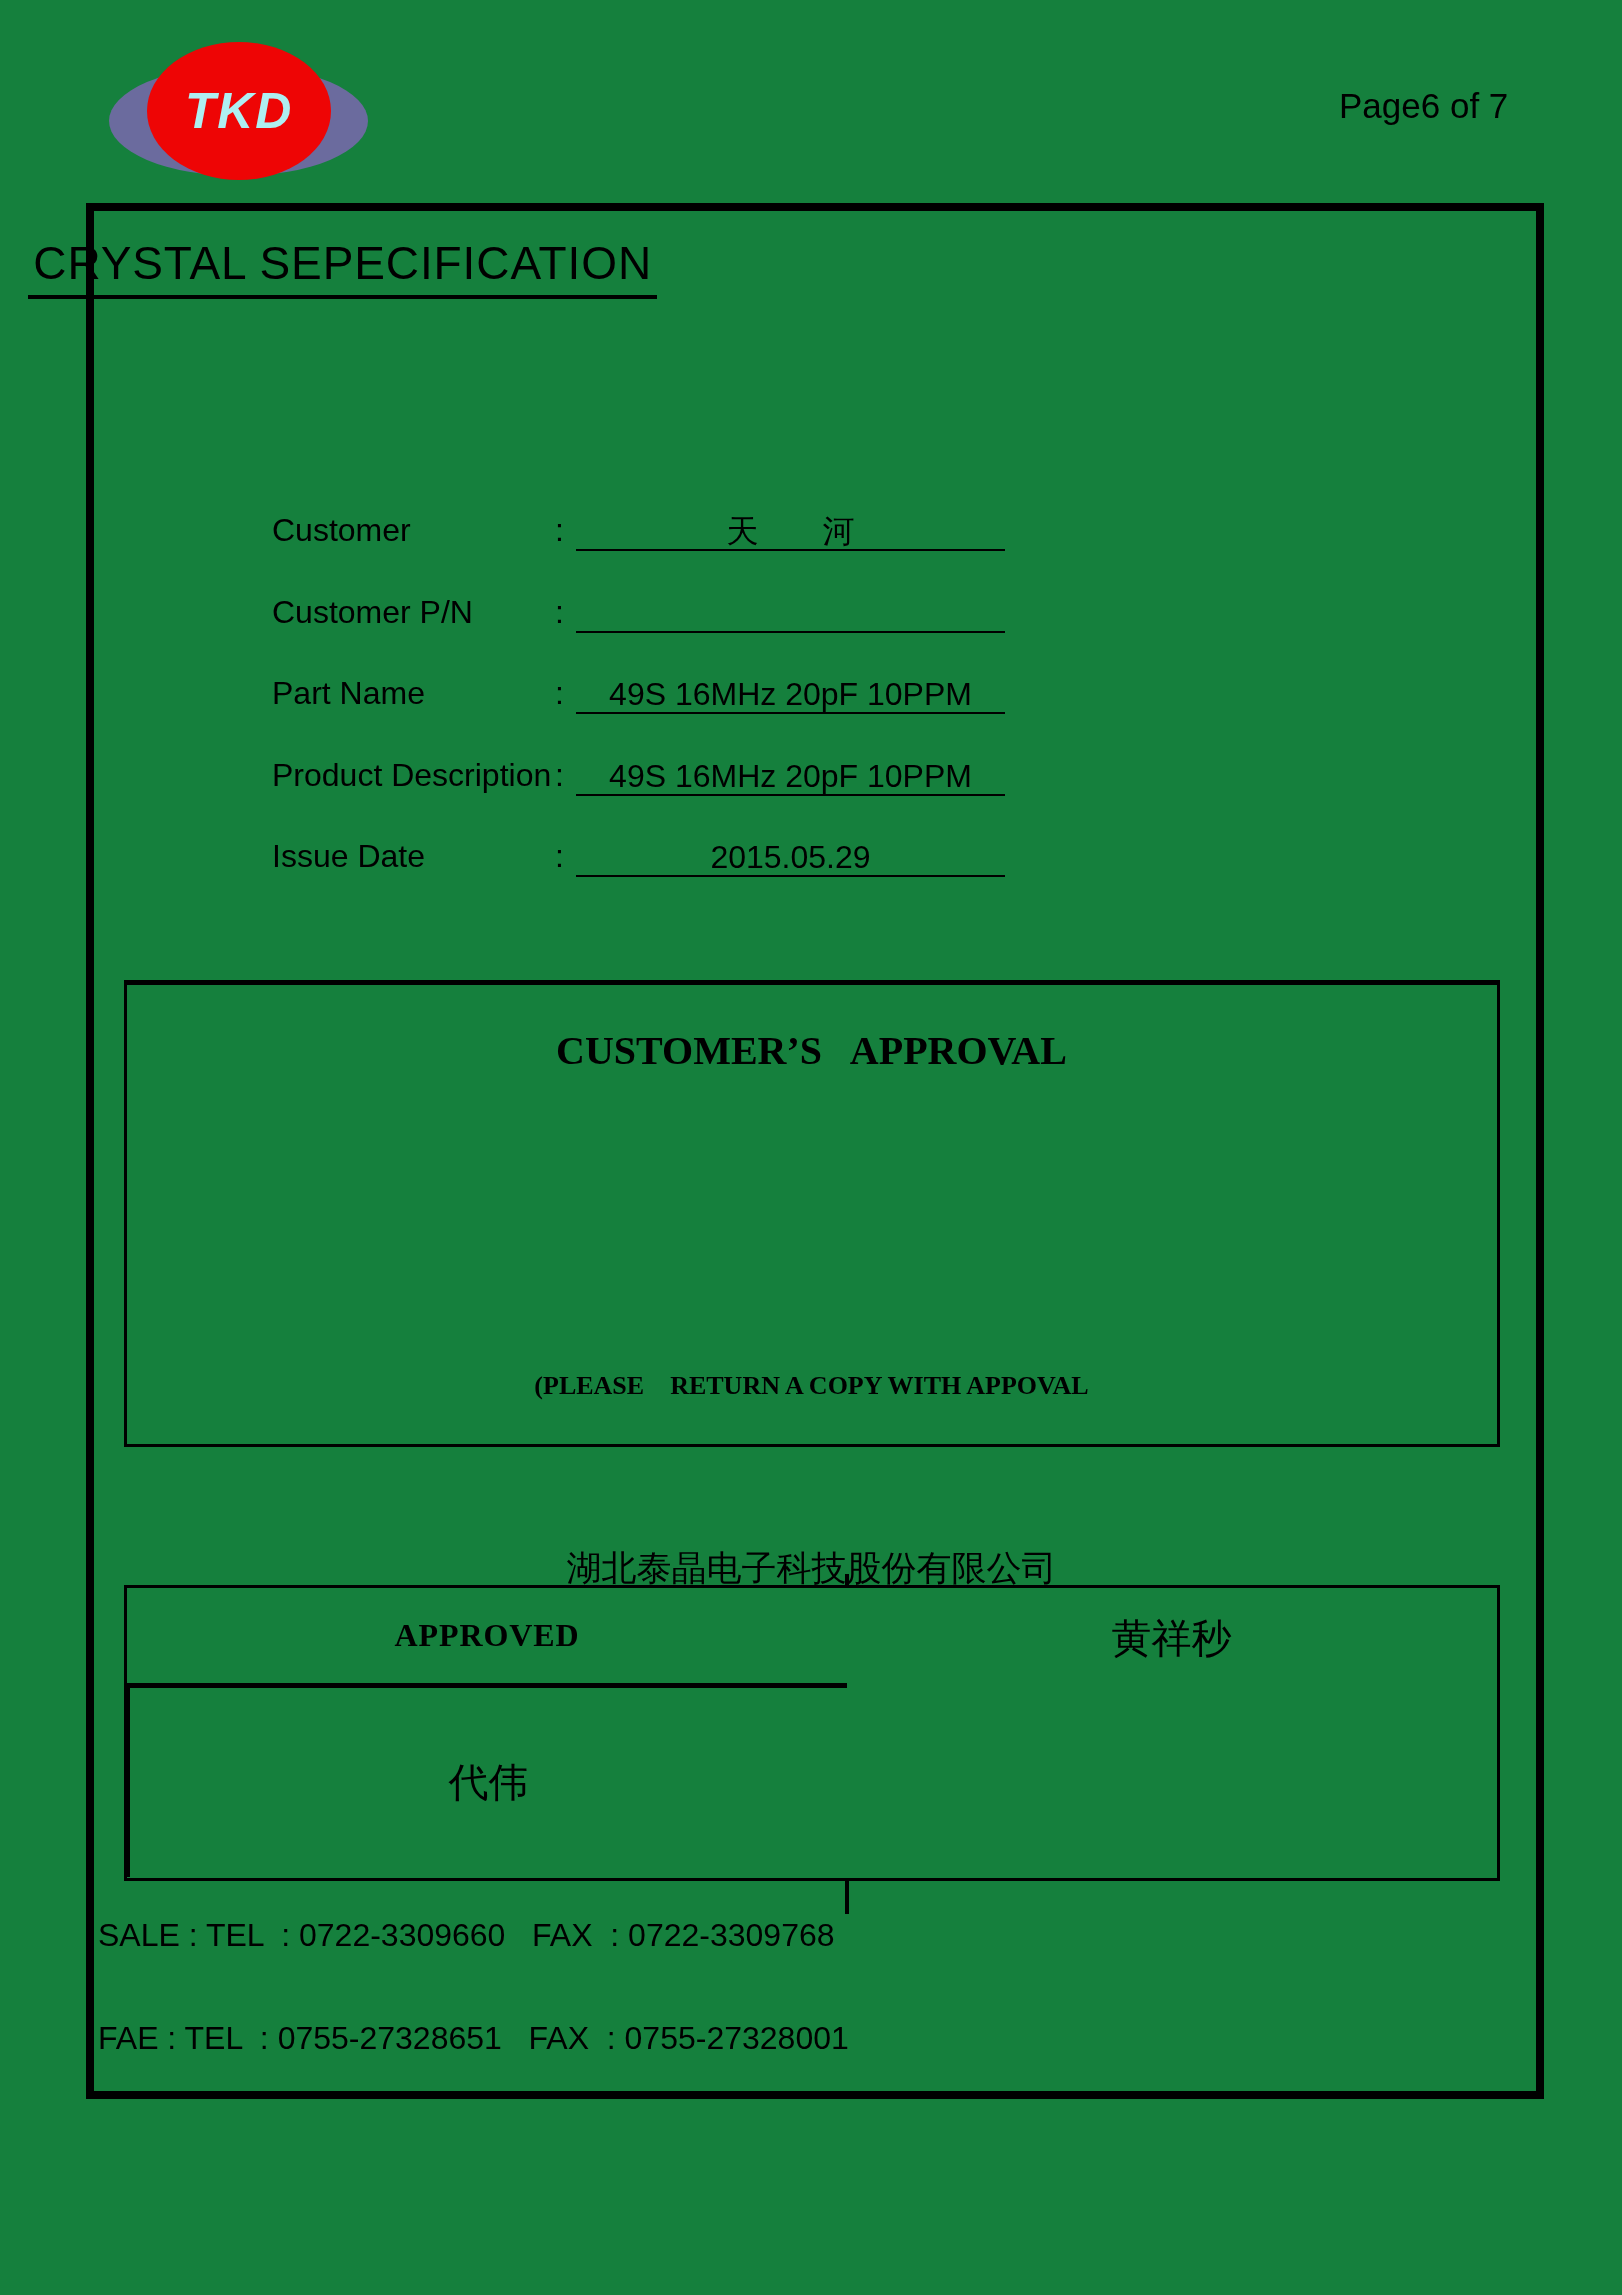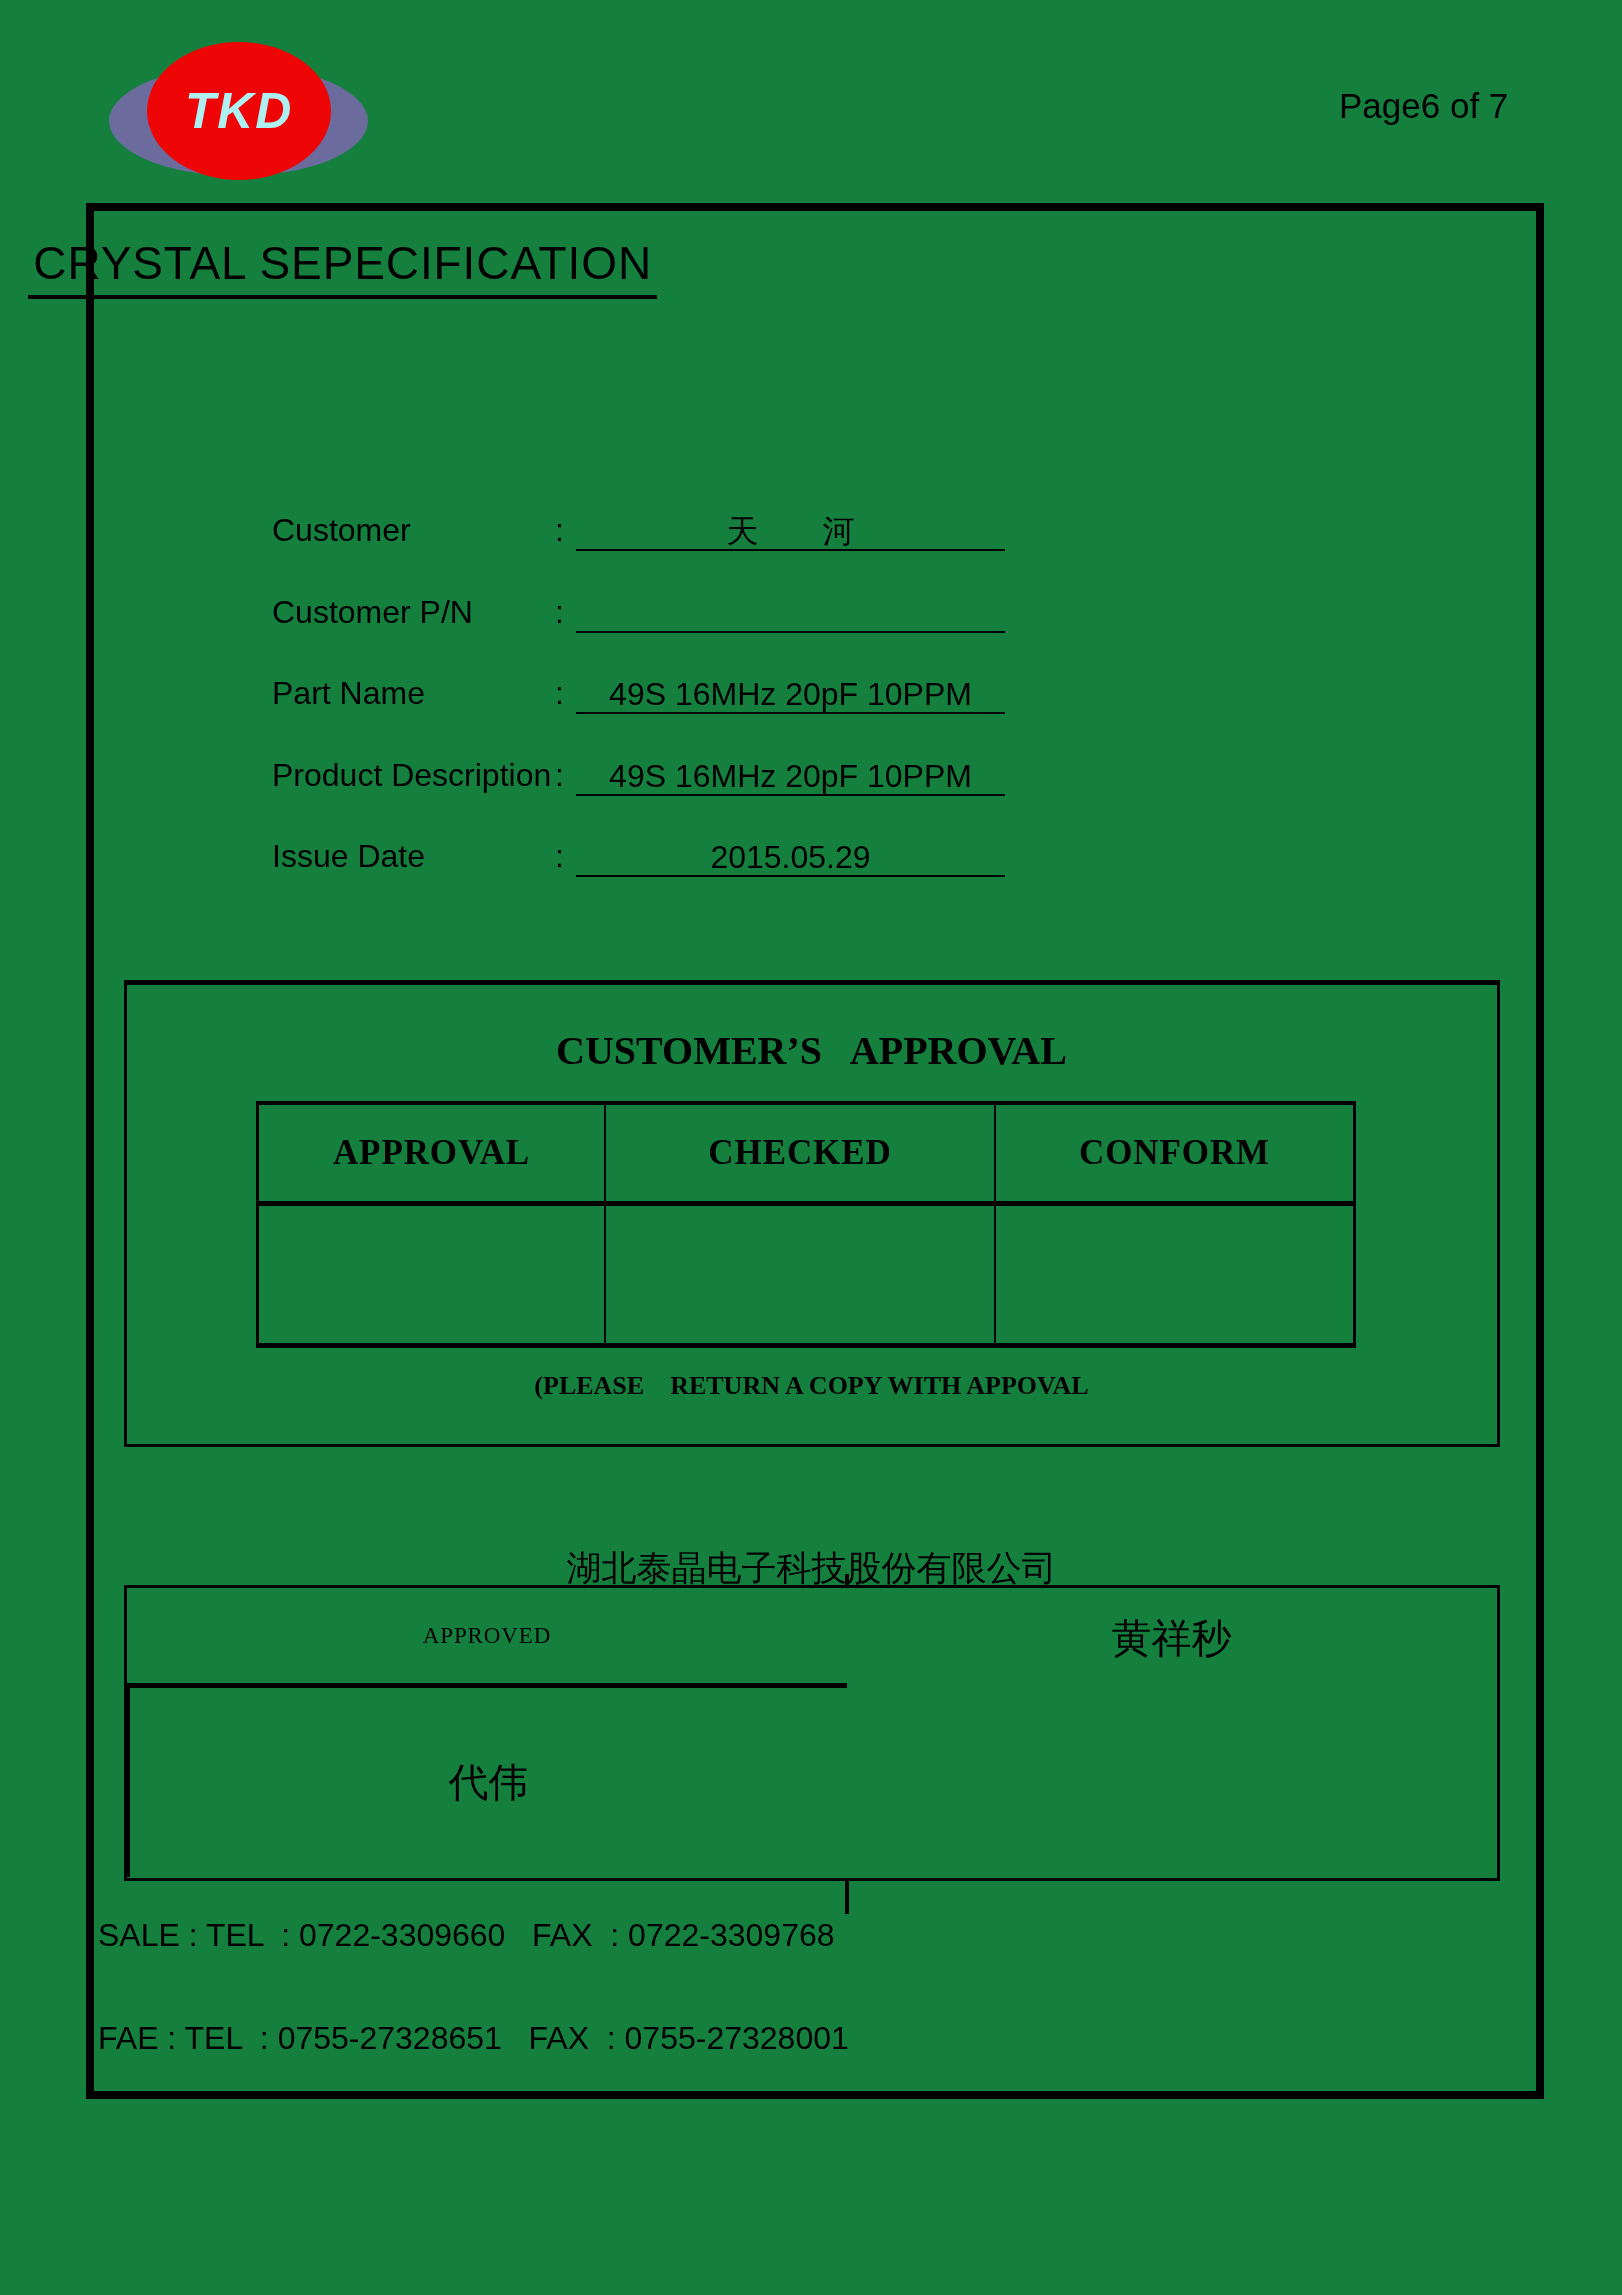--- a/index.html
+++ b/index.html
@@ -61,21 +61,21 @@
   .company-en{position:absolute;left:0;top:1491px;width:1623px;text-align:center;font-size:35px;}
   .company-cn{position:absolute;left:0;top:1545px;width:1623px;text-align:center;font-size:35px;}
   
   .sign-table{
     position:absolute;left:124px;top:1585px;width:1376px;height:296px;
     border:3.5px solid #000;box-sizing:border-box;
     display:grid;grid-template-columns:720px 649px;grid-template-rows:100px 189px;
   }
   .sign-table .hcell{
     border-bottom:5.3px solid #000;display:flex;align-items:center;justify-content:center;
-    font-family:"Liberation Serif",serif;font-weight:normal;font-size:23px;letter-spacing:0.9px;
+    font-family:"Liberation Serif",serif;font-weight:bold;font-size:32px;letter-spacing:0.9px;
   }
   .sign-table .right{border-left:3.5px solid #000;}
   .sign-table .bcell{display:flex;align-items:center;justify-content:center;font-size:40px;}
   .divider-tail{position:absolute;left:845px;width:3.5px;background:#000;}
   
   .contact{position:absolute;left:98px;font-size:32px;white-space:pre;}
 </style>
 </head>
 <body>
 
@@ -116,28 +116,20 @@
     <span class="val">49S 16MHz 20pF 10PPM</span>
   </div>
   <div class="field" style="top:834px">
     <span class="lbl">Issue Date</span>
     <span class="colon">:</span>
     <span class="val">2015.05.29</span>
   </div>
 
   <div class="appr-box">
     <div class="appr-title">CUSTOMER’S   APPROVAL</div>
-    <div class="appr-table">
-      <div class="hcell">APPROVAL</div>
-      <div class="hcell mid">CHECKED</div>
-      <div class="hcell">CONFORM</div>
-      <div class="bcell"></div>
-      <div class="bcell mid"></div>
-      <div class="bcell"></div>
-    </div>
     <div class="appr-note">(PLEASE    RETURN A COPY WITH APPOVAL</div>
   </div>
 
   <div class="company-cn">湖北泰晶电子科技股份有限公司</div>
 
   <div class="sign-table">
     <div class="hcell">APPROVED</div>
     <div class="bcell">黄祥秒</div>
     <div class="bcell right">代伟</div>
   </div>

